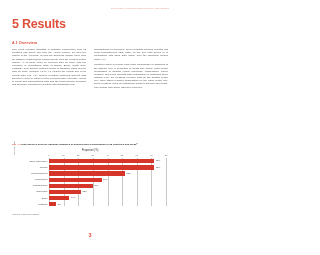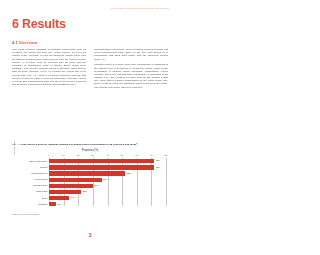--- a/index.html
+++ b/index.html
@@ -67,21 +67,21 @@
 </style>
 </head>
 <body>
 
 <div class="page">
 
   <div class="runhead">
     <div class="runhead-txt">GLOBAL ANTIMICROBIAL CONSUMPTION SURVEILLANCE REPORT</div>
   </div>
 
-  <div class="title">6 Results</div>
+  <div class="title">5 Results</div>
 
   <div class="sec-head">4.1 Overview</div>
 
   <div class="col col-left">
     <p class="para">This report includes estimates of antibiotic consumption from 65 countries and areas: two from the African Region, six from the Region of the Americas, 48 from the European Region, three from the Eastern Mediterranean Region and six from the Western Pacific Region. All of these could be provided data for 2015, with the exception of Plurinational State of Bolivia, Brazil, Costa Rica, Paraguay, Peru and the United Republic of Tanzania, which provide data for 2016. Sections 4.2 to 4.7 present the results and WHO reports data (Fig. 4.1). Sixteen countries combined different data sources in order to obtain a more comprehensive coverage. Import of import and manufacturing data was the most common approach and especially important in countries with substantial local</p>
   </div>
 
   <div class="col col-right">
     <p class="para">manufacturing of medicines. Seven countries checked reported and cross-reimbursement data, either on the sole data source or in combination with sales data mainly from the European Region (Table 4.1).</p>
     <p class="para">Countries chose to provide either total consumption of antibiotics at the national level or separated by health-care sector: public sector privatization or hospital versus community consumption. Where available, this report presents total consumption of antibiotics at the national level. Six countries provided data for the hospital sector only, while others reported consumption for the public sector only. Three countries could not distinguish between sources and health-care sectors from where data were retrieved.</p>

